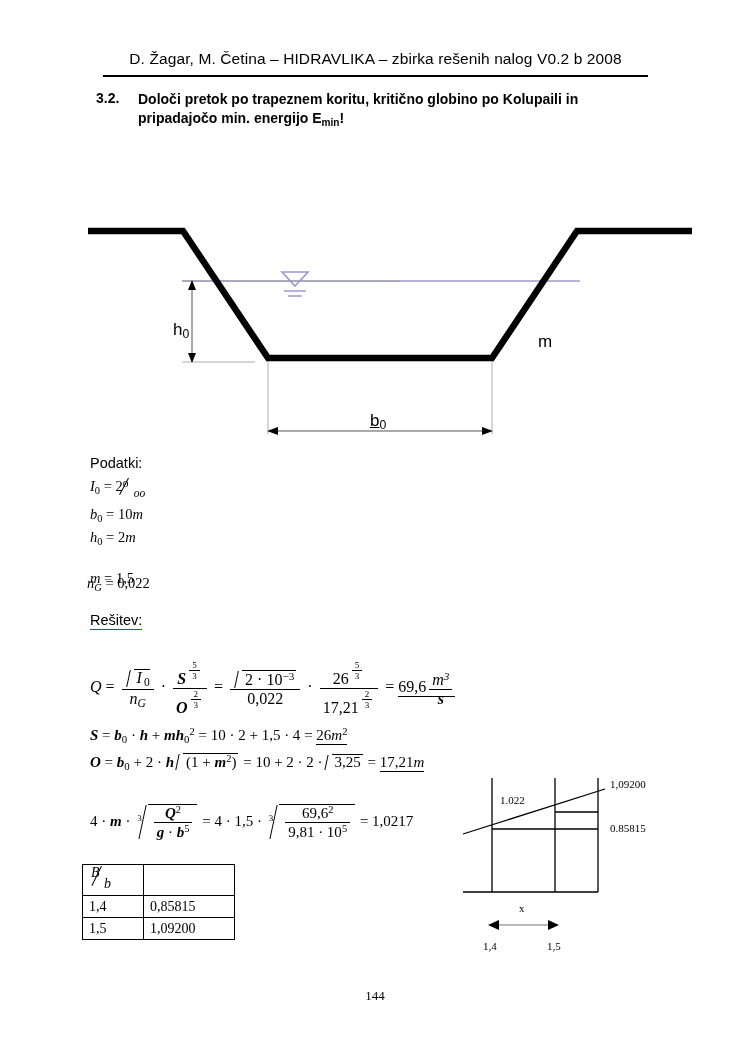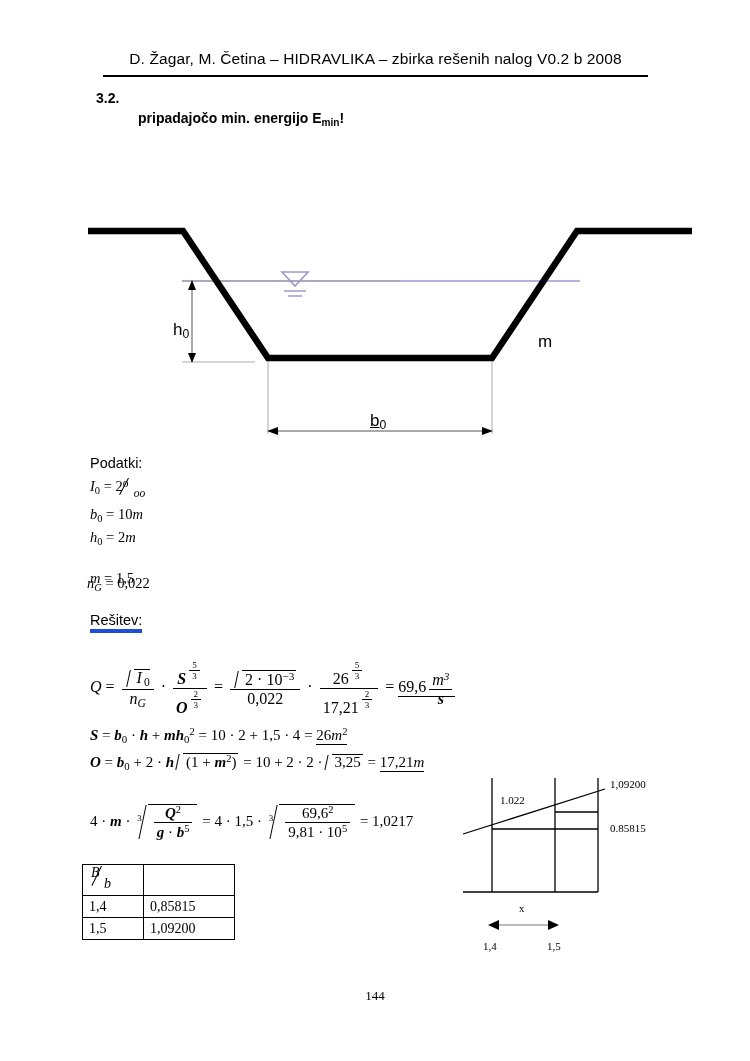--- a/index.html
+++ b/index.html
@@ -106,21 +106,21 @@
   .permille .bar {
     position: absolute; left: 5px; top: -3px;
     width: 1px; height: 19px; background: #000;
     transform: rotate(28deg); transform-origin: top center;
   }
 
   
   .section-head {
     position: absolute;
     font-size: 14.5px;
-    border-bottom: 4px solid #1d4ed8;
+    border-bottom: 1px solid #1d4ed8;
     padding-bottom: 1px;
     white-space: nowrap;
   }
 
   
   .eq {
     position: absolute;
     font-family: "Liberation Serif", serif;
     font-size: 15px;
     white-space: nowrap;
@@ -225,21 +225,21 @@
 </head>
 <body>
 
 <div class="page">
 
   <div class="header">D. Žagar, M. Četina – HIDRAVLIKA – zbirka rešenih nalog  V0.2 b 2008</div>
   <div class="header-rule"></div>
 
   <div class="title-num">3.2.</div>
   <div class="title-body">
-    <br>
+    <span>Določi pretok po trapeznem koritu, kritično globino po Kolupaili in</span><br>
     <span>pripadajočo min. energijo E</span><sub>min</sub><span>!</span>
   </div>
 
   <div class="diagram">
     <svg width="620" height="250" viewBox="0 0 620 250">
 
       <line x1="102" y1="71" x2="500" y2="71" stroke="#9b9bcf" stroke-width="1.4"></line>
 
       <polygon points="202,62 228,62 215,76" fill="none" stroke="#9b9bcf" stroke-width="1.6"></polygon>
       <line x1="204" y1="81" x2="226" y2="81" stroke="#9b9bcf" stroke-width="1.5"></line>

